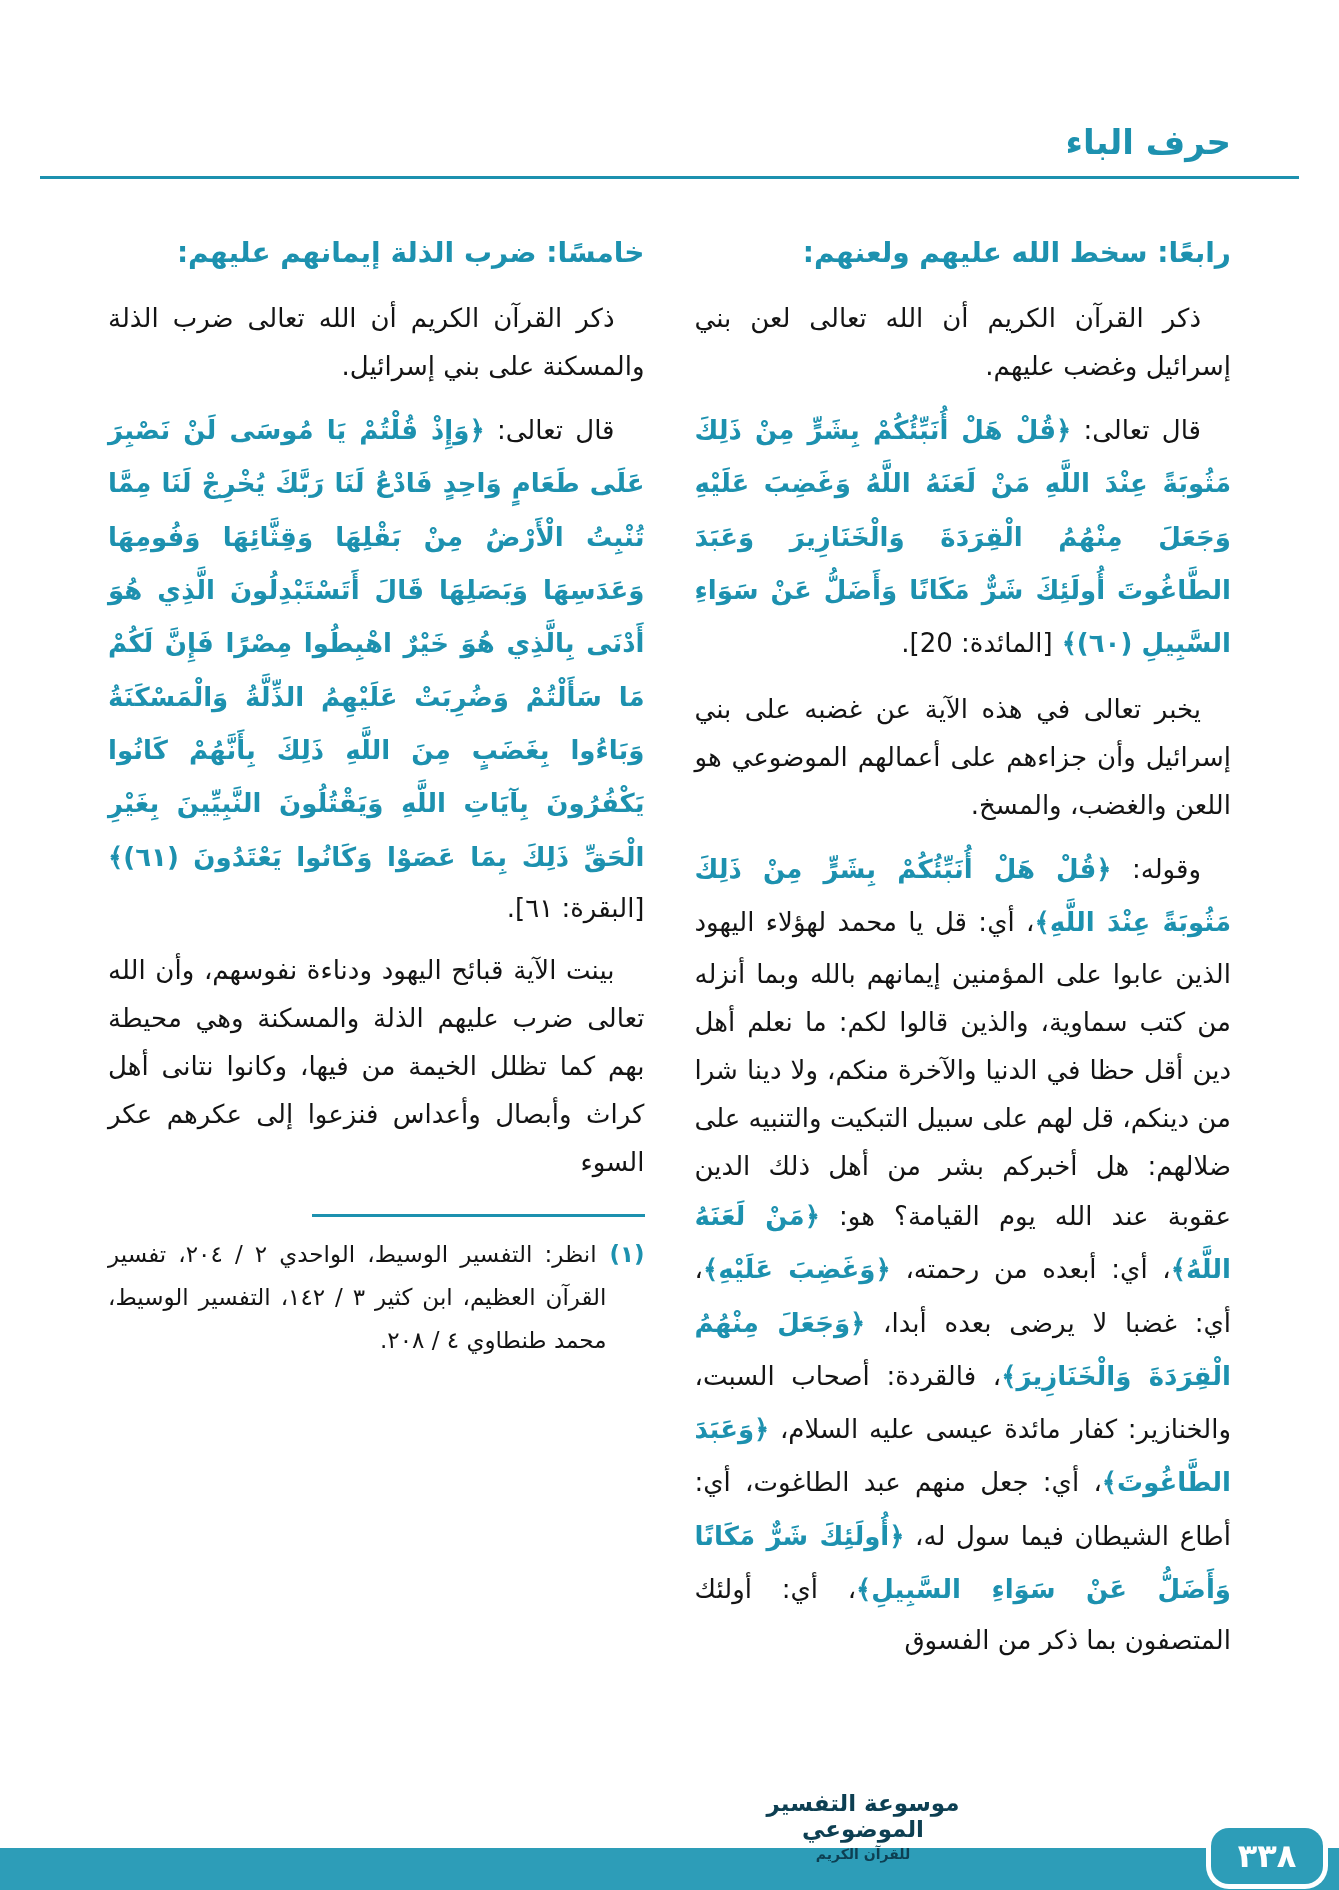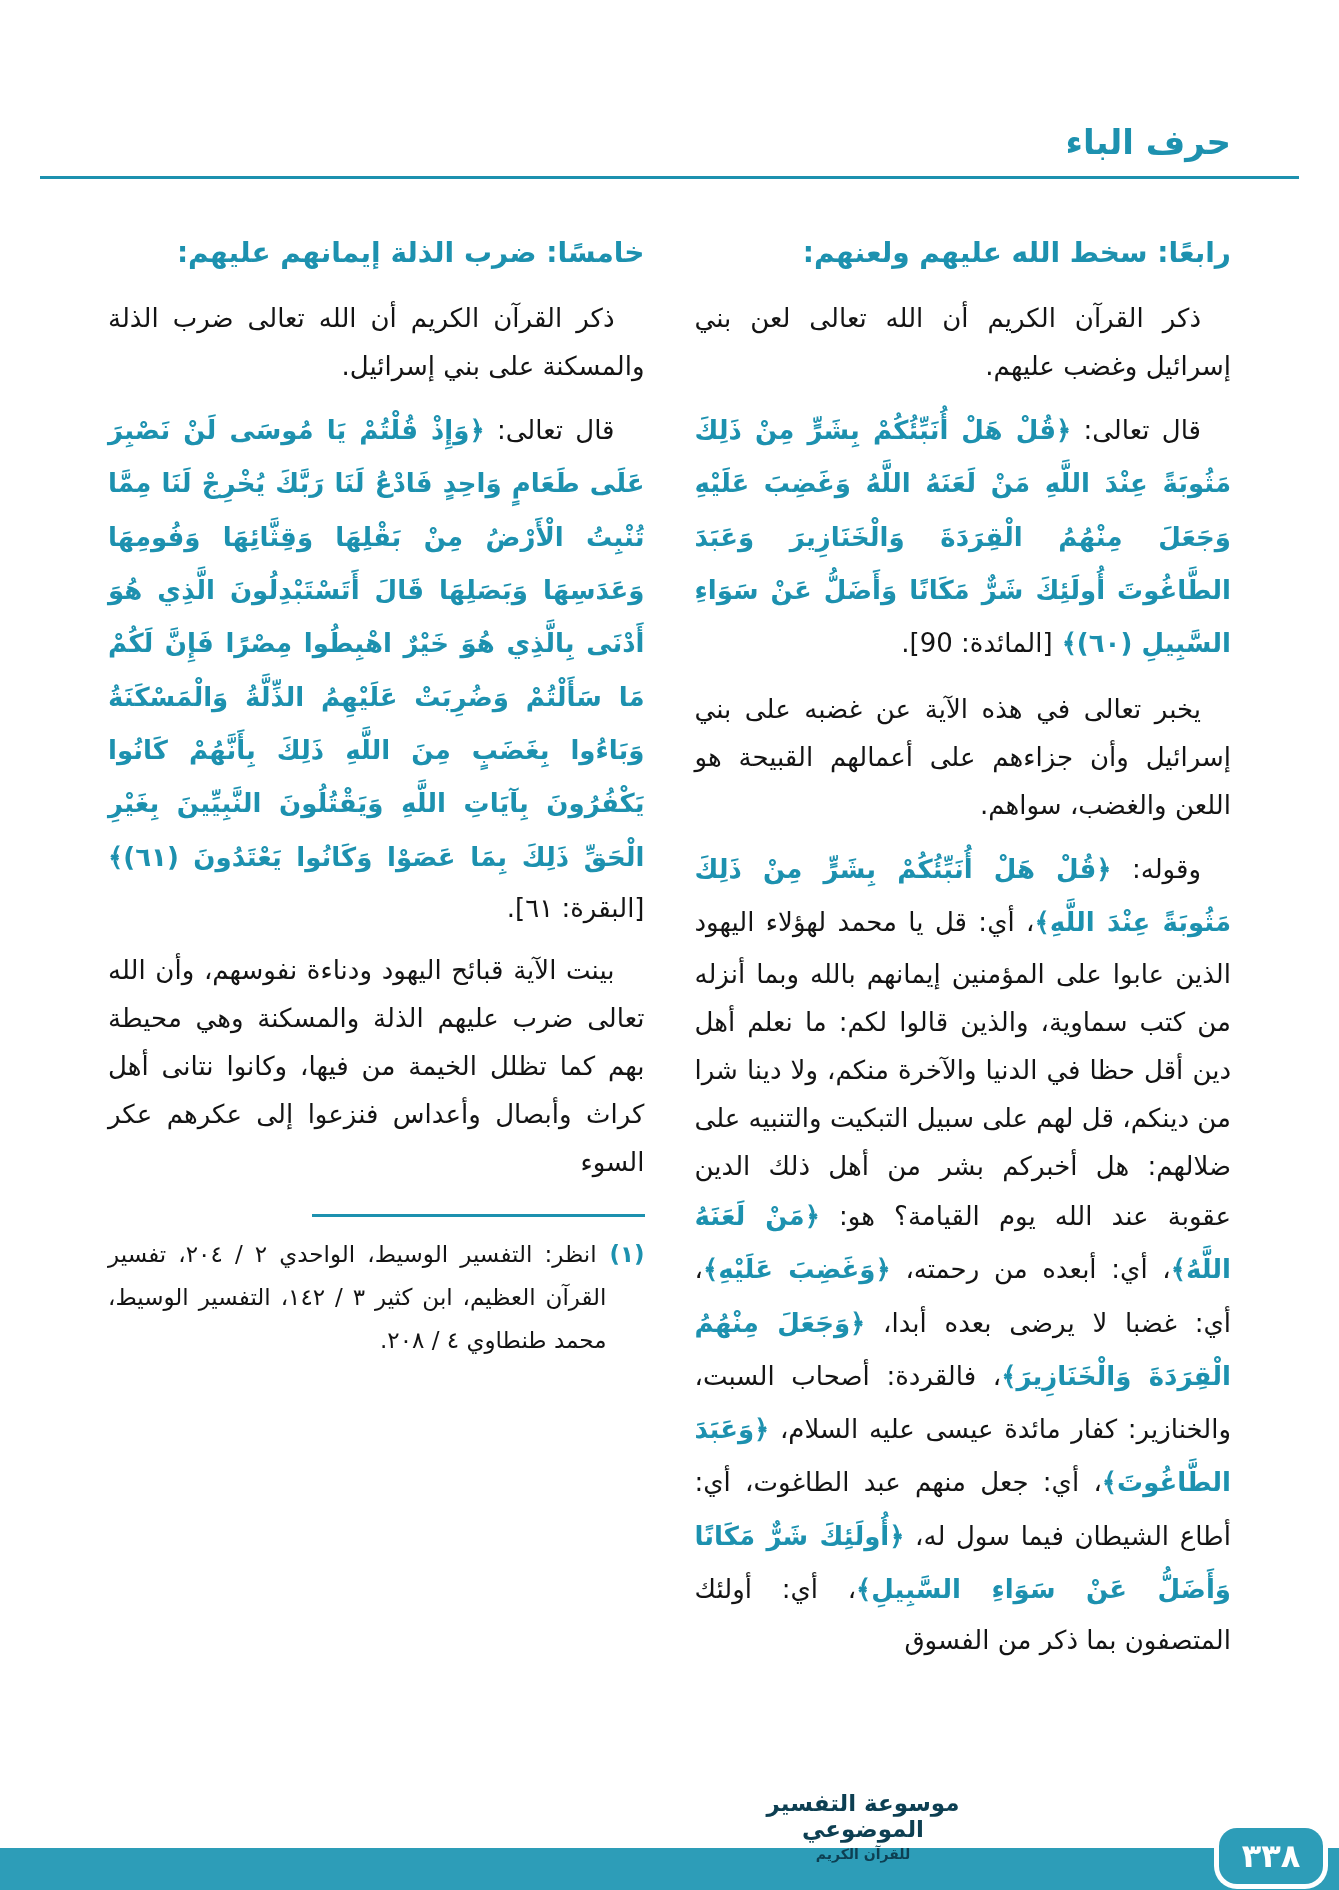--- a/index.html
+++ b/index.html
@@ -88,21 +88,21 @@
   .footer-bar{
     position:absolute;
     left:0;right:0;bottom:0;
     height:42px;
     background:var(--bar);
   }
   .page-badge{
     position:absolute;
     right:16px;
     bottom:6px;
-    width:104px;
+    width:112px;
     height:56px;
     border-radius:18px;
     background:var(--bar);
     box-shadow:0 0 0 5px #ffffff;
     color:#ffffff;
     font-size:32px;
     font-weight:700;
     display:flex;
     align-items:center;
     justify-content:center;
@@ -130,23 +130,23 @@
   <div class="header-rule"></div>
 
   <main class="content">
 
     <section class="col">
 
       <h2 class="sec">رابعًا: سخط الله عليهم ولعنهم:</h2>
 
       <p class="body indent">ذكر القرآن الكريم أن الله تعالى لعن بني إسرائيل وغضب عليهم.</p>
 
-      <p class="body indent"><span>قال تعالى: </span><span class="quran">﴿قُلْ هَلْ أُنَبِّئُكُمْ بِشَرٍّ مِنْ ذَلِكَ مَثُوبَةً عِنْدَ اللَّهِ مَنْ لَعَنَهُ اللَّهُ وَغَضِبَ عَلَيْهِ وَجَعَلَ مِنْهُمُ الْقِرَدَةَ وَالْخَنَازِيرَ وَعَبَدَ الطَّاغُوتَ أُولَئِكَ شَرٌّ مَكَانًا وَأَضَلُّ عَنْ سَوَاءِ السَّبِيلِ (٦٠)﴾ </span><span class="vref">[المائدة: 90].</span></p>
+      <p class="body indent"><span>قال تعالى: </span><span class="quran">﴿قُلْ هَلْ أُنَبِّئُكُمْ بِشَرٍّ مِنْ ذَلِكَ مَثُوبَةً عِنْدَ اللَّهِ مَنْ لَعَنَهُ اللَّهُ وَغَضِبَ عَلَيْهِ وَجَعَلَ مِنْهُمُ الْقِرَدَةَ وَالْخَنَازِيرَ وَعَبَدَ الطَّاغُوتَ أُولَئِكَ شَرٌّ مَكَانًا وَأَضَلُّ عَنْ سَوَاءِ السَّبِيلِ (٦٠)﴾ </span><span class="vref">[المائدة: 20].</span></p>
 
-      <p class="body indent">يخبر تعالى في هذه الآية عن غضبه على بني إسرائيل وأن جزاءهم على أعمالهم القبيحة هو اللعن والغضب، سواهم.</p>
+      <p class="body indent">يخبر تعالى في هذه الآية عن غضبه على بني إسرائيل وأن جزاءهم على أعمالهم الموضوعي هو اللعن والغضب، والمسخ.</p>
 
       <p class="body indent"><span>وقوله: </span><span class="quran">﴿قُلْ هَلْ أُنَبِّئُكُمْ بِشَرٍّ مِنْ ذَلِكَ مَثُوبَةً عِنْدَ اللَّهِ﴾</span><span>، أي: قل يا محمد لهؤلاء اليهود الذين عابوا على المؤمنين إيمانهم بالله وبما أنزله من كتب سماوية، والذين قالوا لكم: ما نعلم أهل دين أقل حظا في الدنيا والآخرة منكم، ولا دينا شرا من دينكم، قل لهم على سبيل التبكيت والتنبيه على ضلالهم: هل أخبركم بشر من أهل ذلك الدين عقوبة عند الله يوم القيامة؟ هو: </span><span class="quran">﴿مَنْ لَعَنَهُ اللَّهُ﴾</span><span>، أي: أبعده من رحمته، </span><span class="quran">﴿وَغَضِبَ عَلَيْهِ﴾</span><span>، أي: غضبا لا يرضى بعده أبدا، </span><span class="quran">﴿وَجَعَلَ مِنْهُمُ الْقِرَدَةَ وَالْخَنَازِيرَ﴾</span><span>، فالقردة: أصحاب السبت، والخنازير: كفار مائدة عيسى عليه السلام، </span><span class="quran">﴿وَعَبَدَ الطَّاغُوتَ﴾</span><span>، أي: جعل منهم عبد الطاغوت، أي: أطاع الشيطان فيما سول له، </span><span class="quran">﴿أُولَئِكَ شَرٌّ مَكَانًا وَأَضَلُّ عَنْ سَوَاءِ السَّبِيلِ﴾</span><span>، أي: أولئك المتصفون بما ذكر من الفسوق</span></p>
 
     </section>
 
     <section class="col">
 
 
       <h2 class="sec">خامسًا: ضرب الذلة إيمانهم عليهم:</h2>
 

